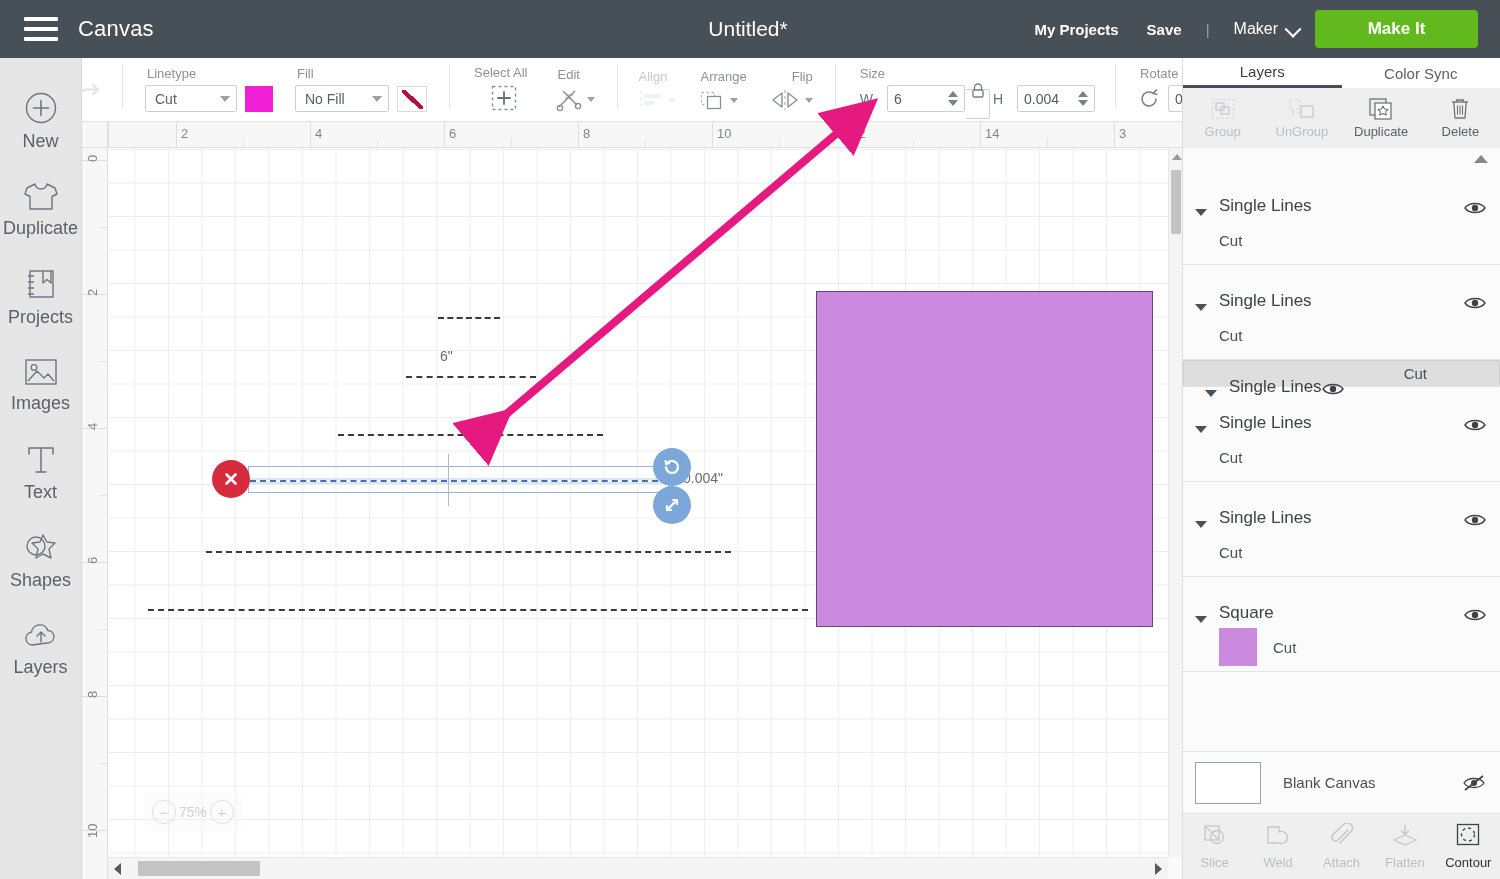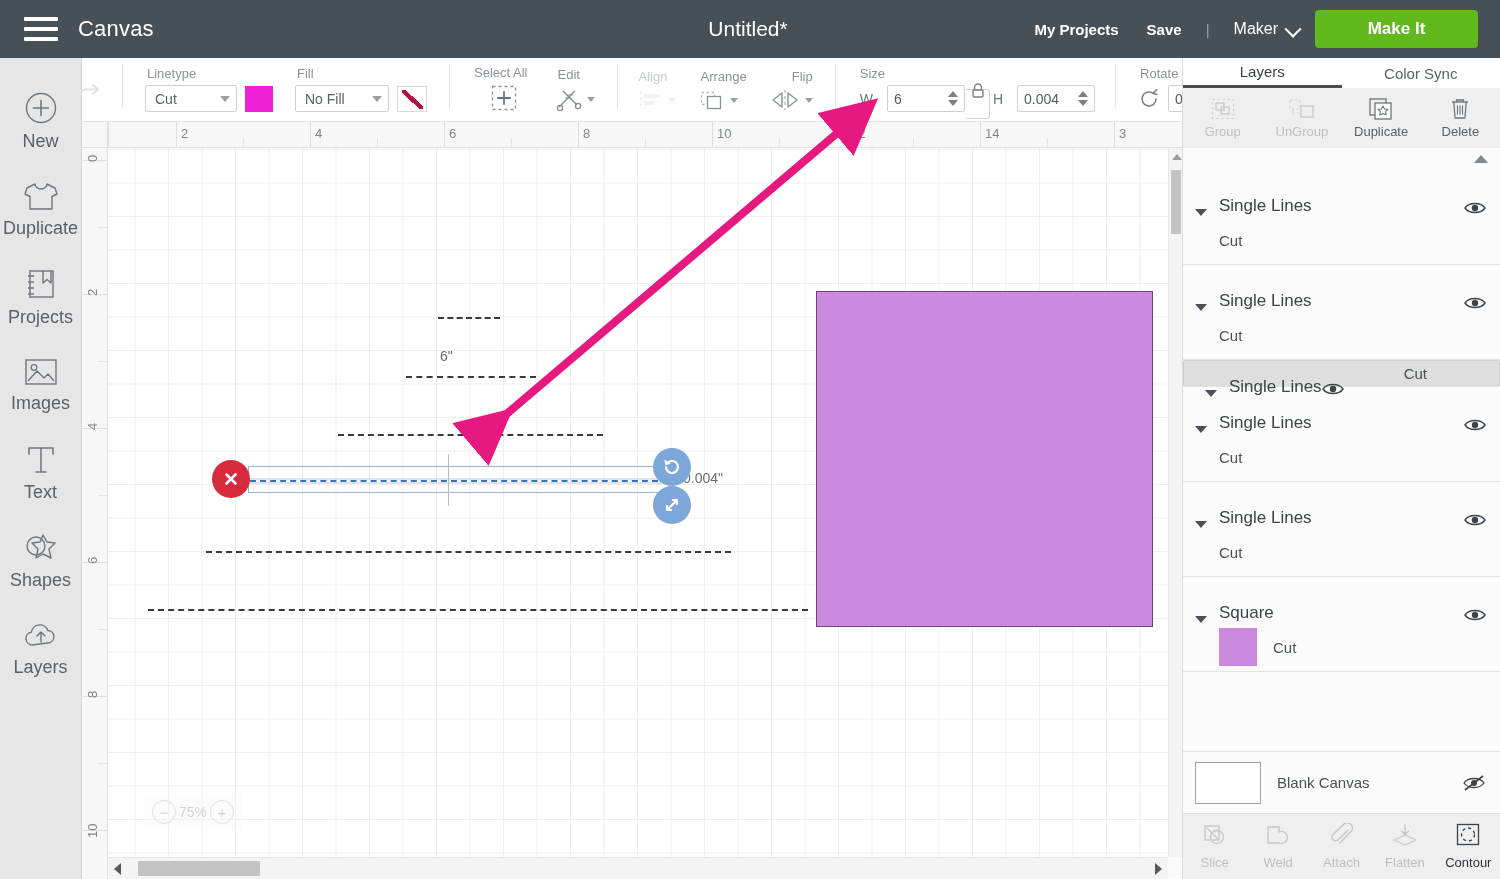--- a/index.html
+++ b/index.html
@@ -188,21 +188,21 @@
   .layers { flex: 1; overflow: hidden; position: relative; }
   .layer { border-bottom: 1px solid #e2e2e2; background: #fbfbfb; }
   .layer.sel { background: #dedede; }
   .layer-head { height: 46px; display: flex; align-items: flex-end; padding: 0 14px 0 12px; cursor: pointer; }
   .tri-dn { width:0;height:0;border-left:6px solid transparent;border-right:6px solid transparent;border-top:7px solid #4b5158; margin-right: 12px; cursor: pointer;}
   .layer-name { font-size: 17px; color: #3d4349; flex: 1; }
   .layer-sub { height: 48px; display: flex; align-items: center; padding-left: 36px; gap: 16px; }
   .sub-sw { width: 38px; height: 38px; background: #cc8ade; cursor: pointer; }
   .sub-lbl { font-size: 15px; color: #4a5055; }
 
-  .canvasrow { height: 62px; background: #fbfbfb; border-top: 1px solid #e2e2e2; display: flex; align-items: center; padding: 0 14px 0 12px; gap: 16px; }
+  .canvasrow { height: 62px; background: #fbfbfb; border-top: 1px solid #e2e2e2; display: flex; align-items: center; padding: 0 14px 0 12px; gap: 22px; }
   .canvas-sw { width: 66px; height: 42px; background: #ffffff; border: 1px solid #9aa0a6; cursor: pointer;}
   .canvas-lbl { flex: 1; font-size: 15px; color: #4a5055; }
 
   .bottombar { height: 66px; background: #efefef; display: flex; align-items: center; border-top: 1px solid #e0e0e0; }
   .bbtn { flex: 1; display: flex; flex-direction: column; align-items: center; justify-content: center; gap: 8px; cursor: pointer; }
   .bbtn.dis { opacity: .33; cursor: default; }
   .bbtn .lbl { font-size: 13px; color: #52585e; }
 
   
   .annot { position: absolute; left: 0; top: 0; width: 1500px; height: 879px; pointer-events: none; }

